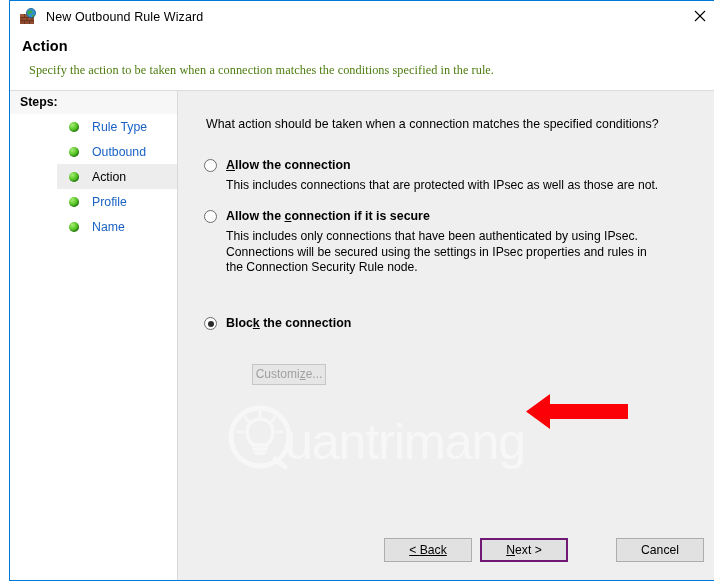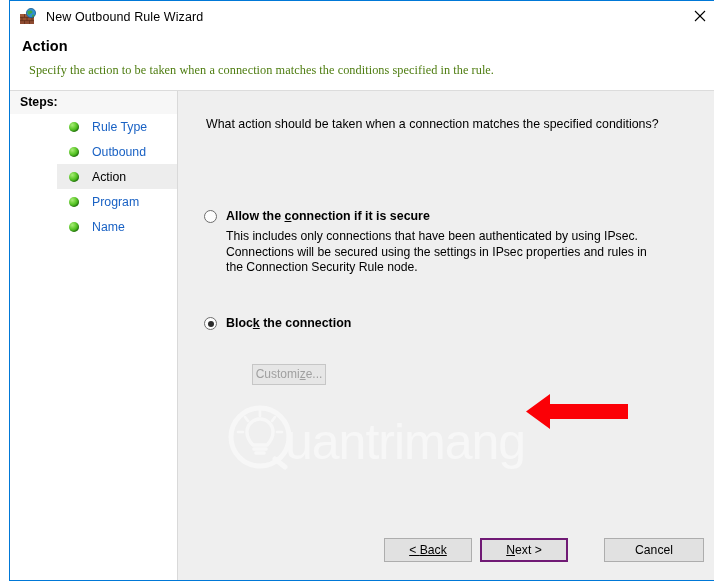--- a/index.html
+++ b/index.html
@@ -271,21 +271,21 @@
     cursor: default;
     white-space: nowrap;
   }
   #back-button   { right: 250px; width: 88px; text-decoration: underline; }
   #next-button   {
     right: 154px; width: 88px;
     border: 2px solid #701a75;
     background: #e1e1e1;
     line-height: 20px;
   }
-  #cancel-button { right: 18px;  width: 100px; }
+  #cancel-button { right: 18px;  width: 88px; }
 
   u { text-decoration: underline; }
 </style>
 </head>
 <body>
 
 <div id="window">
 
   <div id="titlebar">
     <div id="titlebar-icon">
@@ -341,33 +341,40 @@
         <span class="step-label">Outbound</span>
       </div>
 
       <div class="step-row current">
         <span class="step-bullet"></span>
         <span class="step-label">Action</span>
       </div>
 
       <div class="step-row">
         <span class="step-bullet"></span>
-        <span class="step-label">Program</span>
+        <span class="step-label">Profile</span>
       </div>
 
       <div class="step-row">
         <span class="step-bullet"></span>
         <span class="step-label">Name</span>
       </div>
     </div>
 
     <div id="content">
 
       <div id="question">What action should be taken when a connection matches the specified conditions?</div>
 
+      <div class="option" id="option-allow">
+        <div class="option-head">
+          <span class="radio"></span>
+          <span class="option-label"><span></span><u>A</u><span>llow the connection</span></span>
+        </div>
+        <div class="option-desc">This includes connections that are protected with IPsec as well as those are not.</div>
+      </div>
 
       <div class="option" id="option-secure">
         <div class="option-head">
           <span class="radio"></span>
           <span class="option-label"><span>Allow the </span><u>c</u><span>onnection if it is secure</span></span>
         </div>
         <div class="option-desc">This includes only connections that have been authenticated by using IPsec.  Connections will be secured using the settings in IPsec properties and rules in the Connection Security Rule node.</div>
         <div id="customize-button"><span>Customi</span><u>z</u><span>e...</span></div>
       </div>
 

